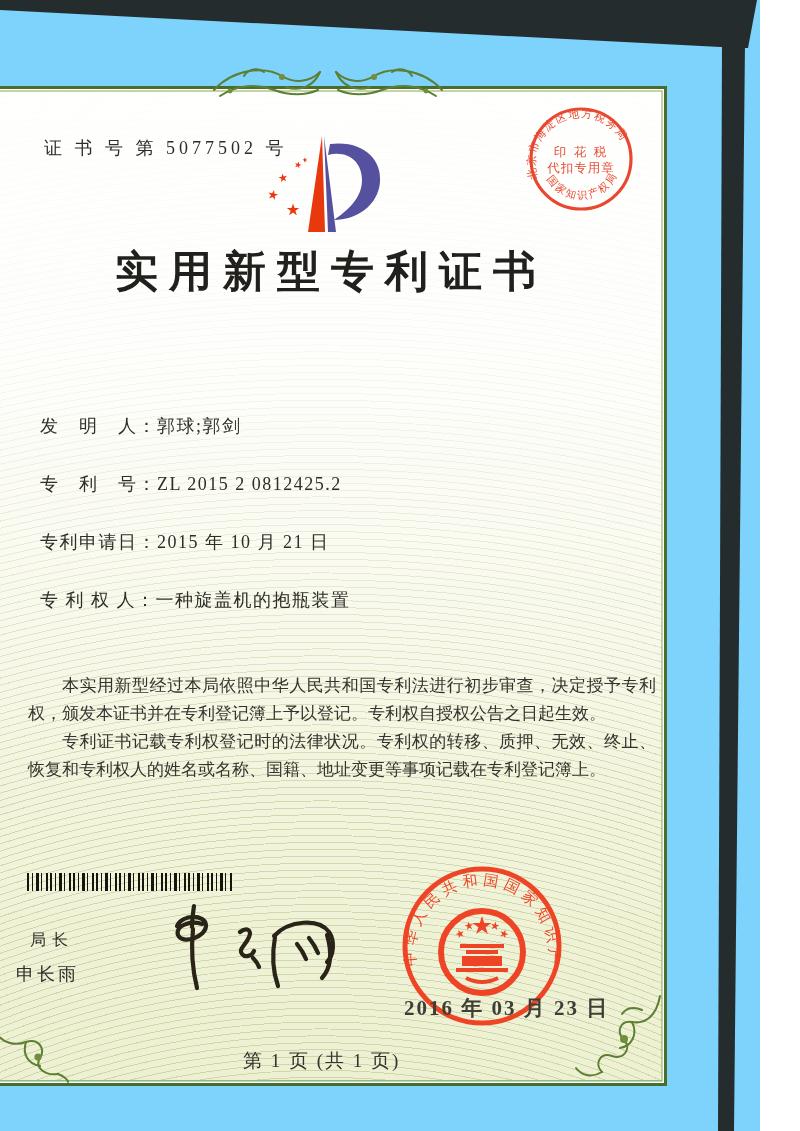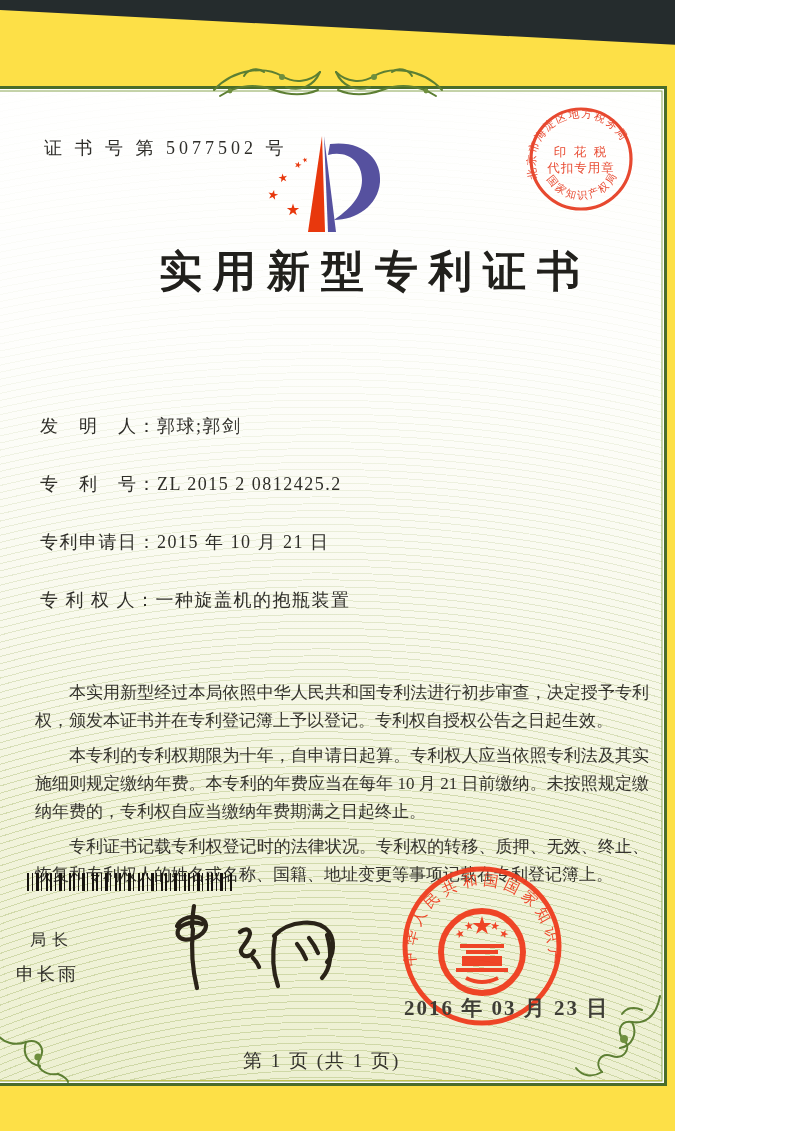--- a/index.html
+++ b/index.html
@@ -1,18 +1,18 @@
 <!DOCTYPE html>
 <html><head>
 <meta charset="utf-8">
 <style>
   html,body{margin:0;padding:0;background:#ffffff;}
   .page{
-    position:relative; width:675px; height:1131px; overflow:hidden;
-    background:#fde047;
+    position:relative; width:760px; height:1131px; overflow:hidden;
+    background:#7dd3fc;
     font-family:"Liberation Serif","DejaVu Serif",serif;
     color:#2b2a26;
   }
   
   .edge-top{position:absolute;inset:0;background:#252c2d;clip-path:polygon(0px 0px,757px 0px,748px 48px,740px 48px,0px 10px);z-index:40;}
   .edge-right{position:absolute;inset:0;background:#252c2d;clip-path:polygon(722px 42px,745px 42px,734px 1131px,718px 1131px);z-index:40;}
   
   .inner-bg{
     position:absolute;left:-20px;top:88px;width:682px;height:992px;
     background:
@@ -26,25 +26,25 @@
     position:absolute;left:-24px;top:86px;width:688px;height:994px;
     border-top:3px solid #4a6d2a;border-right:3px solid #4a6d2a;border-bottom:3px solid #4a6d2a;
     box-shadow:inset 0 0 0 1.5px #ffffff, inset 0 0 0 2.5px #8aa653;
     z-index:2;
   }
   .ornament{position:absolute;z-index:3;}
   .content{position:absolute;z-index:10;}
   .cert-number{left:44px;top:136px;font-size:18px;letter-spacing:4px;color:#2e2d29;}
   .logo{left:258px;top:130px;}
   .seal-top{left:526px;top:104px;opacity:.92;}
-  .doc-title{left:0;top:243px;width:662px;text-align:center;font-size:43px;font-weight:700;letter-spacing:11px;color:#21201c;padding-left:44px;}
+  .doc-title{left:0;top:243px;width:662px;text-align:center;font-size:43px;font-weight:700;letter-spacing:11px;color:#21201c;}
   .field{left:40px;font-size:18px;letter-spacing:1.5px;color:#2e2d28;white-space:nowrap;}
   .f0{top:351px;} .f1{top:414px;} .f2{top:472px;} .f3{top:530px;} .f4{top:588px;} .f5{top:646px;}
   .body-text{left:28px;top:672px;width:628px;font-size:17px;line-height:28px;text-align:justify;color:#34332d;}
-  .body-text p{margin:7px;text-indent:2em;}
+  .body-text p{margin:0;text-indent:2em;}
   .barcode{left:27px;top:873px;width:205px;height:18px;
     background:repeating-linear-gradient(90deg,#17130f 0 2px,rgba(0,0,0,0) 2px 5px,#17130f 5px 6px,rgba(0,0,0,0) 6px 9px,#17130f 9px 12px,rgba(0,0,0,0) 12px 14px,#17130f 14px 15px,rgba(0,0,0,0) 15px 19px,#17130f 19px 21px,rgba(0,0,0,0) 21px 23px);
   }
   .sig-title{left:30px;top:930px;font-size:16px;letter-spacing:6px;color:#2f2e29;}
   .sig-name{left:16px;top:962px;font-size:18px;letter-spacing:3px;color:#2f2e29;}
   .signature{left:152px;top:900px;}
   .seal-bottom{left:396px;top:860px;opacity:.95;}
   .seal-date{left:404px;top:994px;font-size:21px;letter-spacing:2px;color:#3e3d36;font-weight:600;z-index:12;}
   .page-footer{left:243px;top:1048px;font-size:19px;letter-spacing:2px;color:#34332d;}
 </style>
@@ -128,21 +128,20 @@
 
   <div class="content doc-title">实用新型专利证书</div>
 
   <div class="content field f1">发　明　人：郭球;郭剑</div>
   <div class="content field f2">专　利　号：ZL 2015 2 0812425.2</div>
   <div class="content field f3">专利申请日：2015 年 10 月 21 日</div>
   <div class="content field f4">专 利 权 人：一种旋盖机的抱瓶装置</div>
 
   <div class="content body-text">
     <p>本实用新型经过本局依照中华人民共和国专利法进行初步审查，决定授予专利权，颁发本证书并在专利登记簿上予以登记。专利权自授权公告之日起生效。</p>
-    <p>本专利的专利权期限为十年，自申请日起算。专利权人应当依照专利法及其实施细则规定缴纳年费。本专利的年费应当在每年 10 月 21 日前缴纳。未按照规定缴纳年费的，专利权自应当缴纳年费期满之日起终止。</p>
     <p>专利证书记载专利权登记时的法律状况。专利权的转移、质押、无效、终止、恢复和专利权人的姓名或名称、国籍、地址变更等事项记载在专利登记簿上。</p>
   </div>
 
   <div class="content barcode"></div>
 
   <div class="content sig-title">局长</div>
   <div class="content sig-name">申长雨</div>
 
   <svg class="content signature" width="195" height="100" viewBox="0 0 195 100">
     <g stroke="#2a2318" stroke-width="4.2" fill="none" stroke-linecap="round" stroke-linejoin="round">

